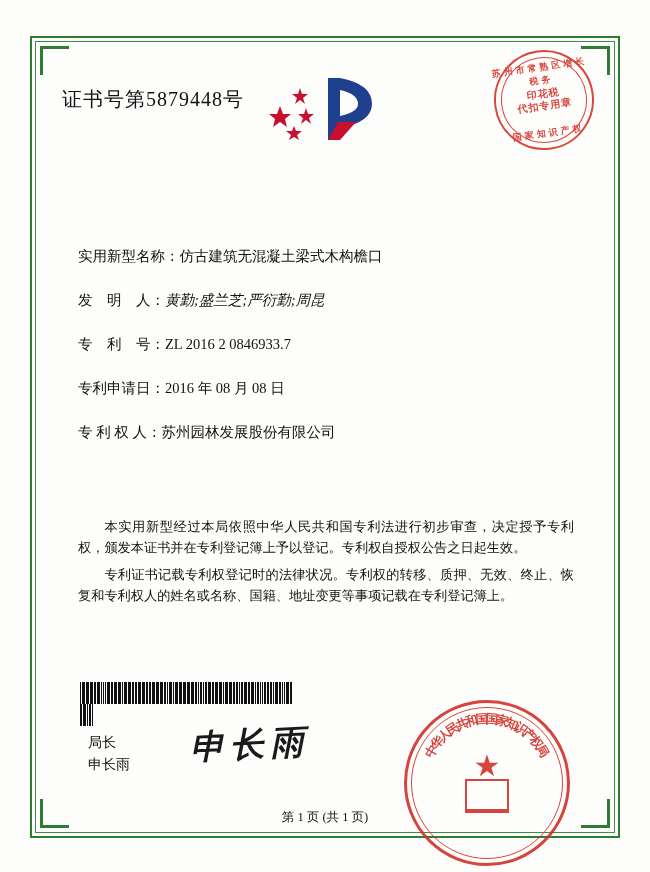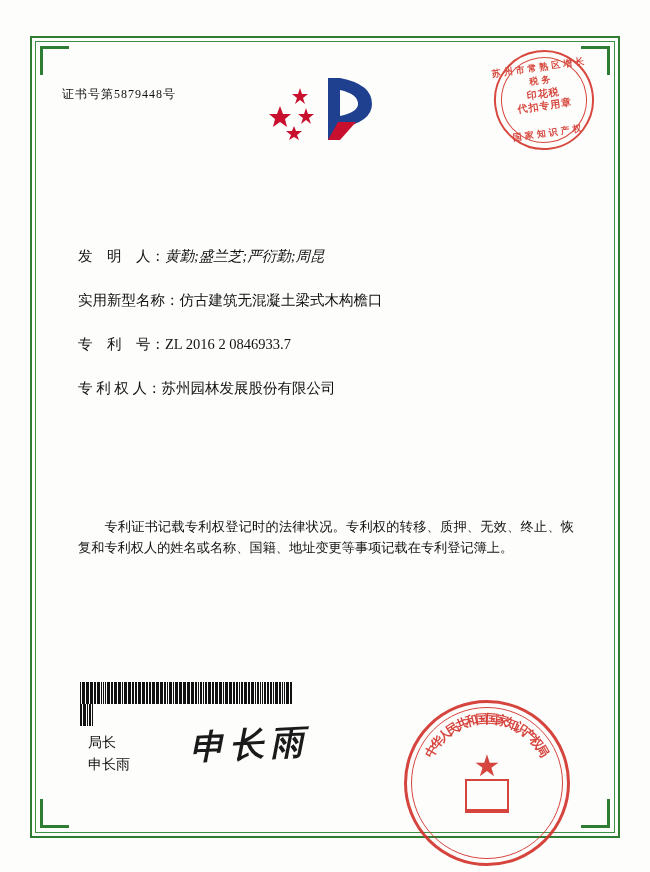--- a/index.html
+++ b/index.html
@@ -44,21 +44,21 @@
   .corner.tl { left: 40px;  top: 46px;  border-left-width: 3px; border-top-width: 3px; }
   .corner.tr { right: 40px; top: 46px;  border-right-width: 3px; border-top-width: 3px; }
   .corner.bl { left: 40px;  bottom: 44px; border-left-width: 3px; border-bottom-width: 3px; }
   .corner.br { right: 40px; bottom: 44px; border-right-width: 3px; border-bottom-width: 3px; }
 
   
   .cert-no {
     position: absolute;
     left: 62px;
     top: 86px;
-    font-size: 12px;
+    font-size: 20px;
     letter-spacing: 1px;
     color: #111;
   }
 
   .logo {
     position: absolute;
     left: 50%;
     transform: translateX(-50%);
     top: 70px;
     width: 130px;
@@ -294,34 +294,38 @@
   <div class="stamp-top">
     <div class="st-ring"></div>
     <div class="st-arc top">苏州市常熟区增长税务</div>
     <div class="st-center">印花税<br>代扣专用章</div>
     <div class="st-arc bottom">国家知识产权</div>
   </div>
 
 
   <div class="fields">
     <div class="field-row">
+      <span class="field-label">实用新型名称：</span><span class="field-value">仿古建筑无混凝土梁式木构檐口</span>
+    </div>
+    <div class="field-row">
       <span class="field-label">发　明　人：</span><span class="field-value italic">黄勤;盛兰芝;严衍勤;周昆</span>
     </div>
     <div class="field-row">
-      <span class="field-label">实用新型名称：</span><span class="field-value">仿古建筑无混凝土梁式木构檐口</span>
-    </div>
-    <div class="field-row">
       <span class="field-label">专　利　号：</span><span class="field-value">ZL 2016 2 0846933.7</span>
     </div>
     <div class="field-row">
+      <span class="field-label">专利申请日：</span><span class="field-value">2016 年 08 月 08 日</span>
+    </div>
+    <div class="field-row">
       <span class="field-label">专 利 权 人：</span><span class="field-value">苏州园林发展股份有限公司</span>
     </div>
   </div>
 
   <div class="body-text">
+    <p>本实用新型经过本局依照中华人民共和国专利法进行初步审查，决定授予专利权，颁发本证书并在专利登记簿上予以登记。专利权自授权公告之日起生效。</p>
     <p>专利证书记载专利权登记时的法律状况。专利权的转移、质押、无效、终止、恢复和专利权人的姓名或名称、国籍、地址变更等事项记载在专利登记簿上。</p>
   </div>
 
   <div class="barcode"><i style="width:1px"></i><i style="width:3px"></i><i style="width:3px"></i><i style="width:3px"></i><i style="width:2px"></i><i style="width:3px"></i><i style="width:1px"></i><i style="width:1px"></i><i style="width:1px"></i><i style="width:3px"></i><i style="width:2px"></i><i style="width:3px"></i><i style="width:3px"></i><i style="width:1px"></i><i style="width:3px"></i><i style="width:3px"></i><i style="width:2px"></i><i style="width:2px"></i><i style="width:3px"></i><i style="width:3px"></i><i style="width:2px"></i><i style="width:2px"></i><i style="width:3px"></i><i style="width:3px"></i><i style="width:3px"></i><i style="width:2px"></i><i style="width:1px"></i><i style="width:3px"></i><i style="width:1px"></i><i style="width:3px"></i><i style="width:3px"></i><i style="width:3px"></i><i style="width:3px"></i><i style="width:3px"></i><i style="width:2px"></i><i style="width:1px"></i><i style="width:2px"></i><i style="width:1px"></i><i style="width:2px"></i><i style="width:3px"></i><i style="width:2px"></i><i style="width:3px"></i><i style="width:3px"></i><i style="width:1px"></i><i style="width:3px"></i><i style="width:3px"></i><i style="width:2px"></i><i style="width:2px"></i><i style="width:1px"></i><i style="width:2px"></i><i style="width:3px"></i><i style="width:2px"></i><i style="width:3px"></i><i style="width:1px"></i><i style="width:2px"></i><i style="width:1px"></i><i style="width:1px"></i><i style="width:2px"></i><i style="width:2px"></i><i style="width:2px"></i><i style="width:1px"></i><i style="width:3px"></i><i style="width:2px"></i><i style="width:1px"></i><i style="width:1px"></i><i style="width:3px"></i><i style="width:2px"></i><i style="width:2px"></i><i style="width:3px"></i><i style="width:1px"></i><i style="width:2px"></i><i style="width:1px"></i></div>
 
   <div class="sig-label">
     <span>局长</span><br>
     <span>申长雨</span>
   </div>
   <div class="sig-script">申长雨</div>
@@ -341,14 +345,15 @@
         <span class="seal-arc-char" style="transform: translate(5.1px, -63.8px) rotate(4.6deg);">国</span>
         <span class="seal-arc-char" style="transform: translate(15.3px, -62.1px) rotate(13.8deg);">家</span>
         <span class="seal-arc-char" style="transform: translate(25.1px, -58.9px) rotate(23.1deg);">知</span>
         <span class="seal-arc-char" style="transform: translate(34.2px, -54.1px) rotate(32.3deg);">识</span>
         <span class="seal-arc-char" style="transform: translate(42.4px, -47.9px) rotate(41.5deg);">产</span>
         <span class="seal-arc-char" style="transform: translate(49.6px, -40.5px) rotate(50.8deg);">权</span>
         <span class="seal-arc-char" style="transform: translate(55.4px, -32px) rotate(60deg);">局</span>
       </div>
   </div>
 
+  <div class="footer">第 1 页 (共 1 页)</div>
 
 </div>
 
 </body></html>

